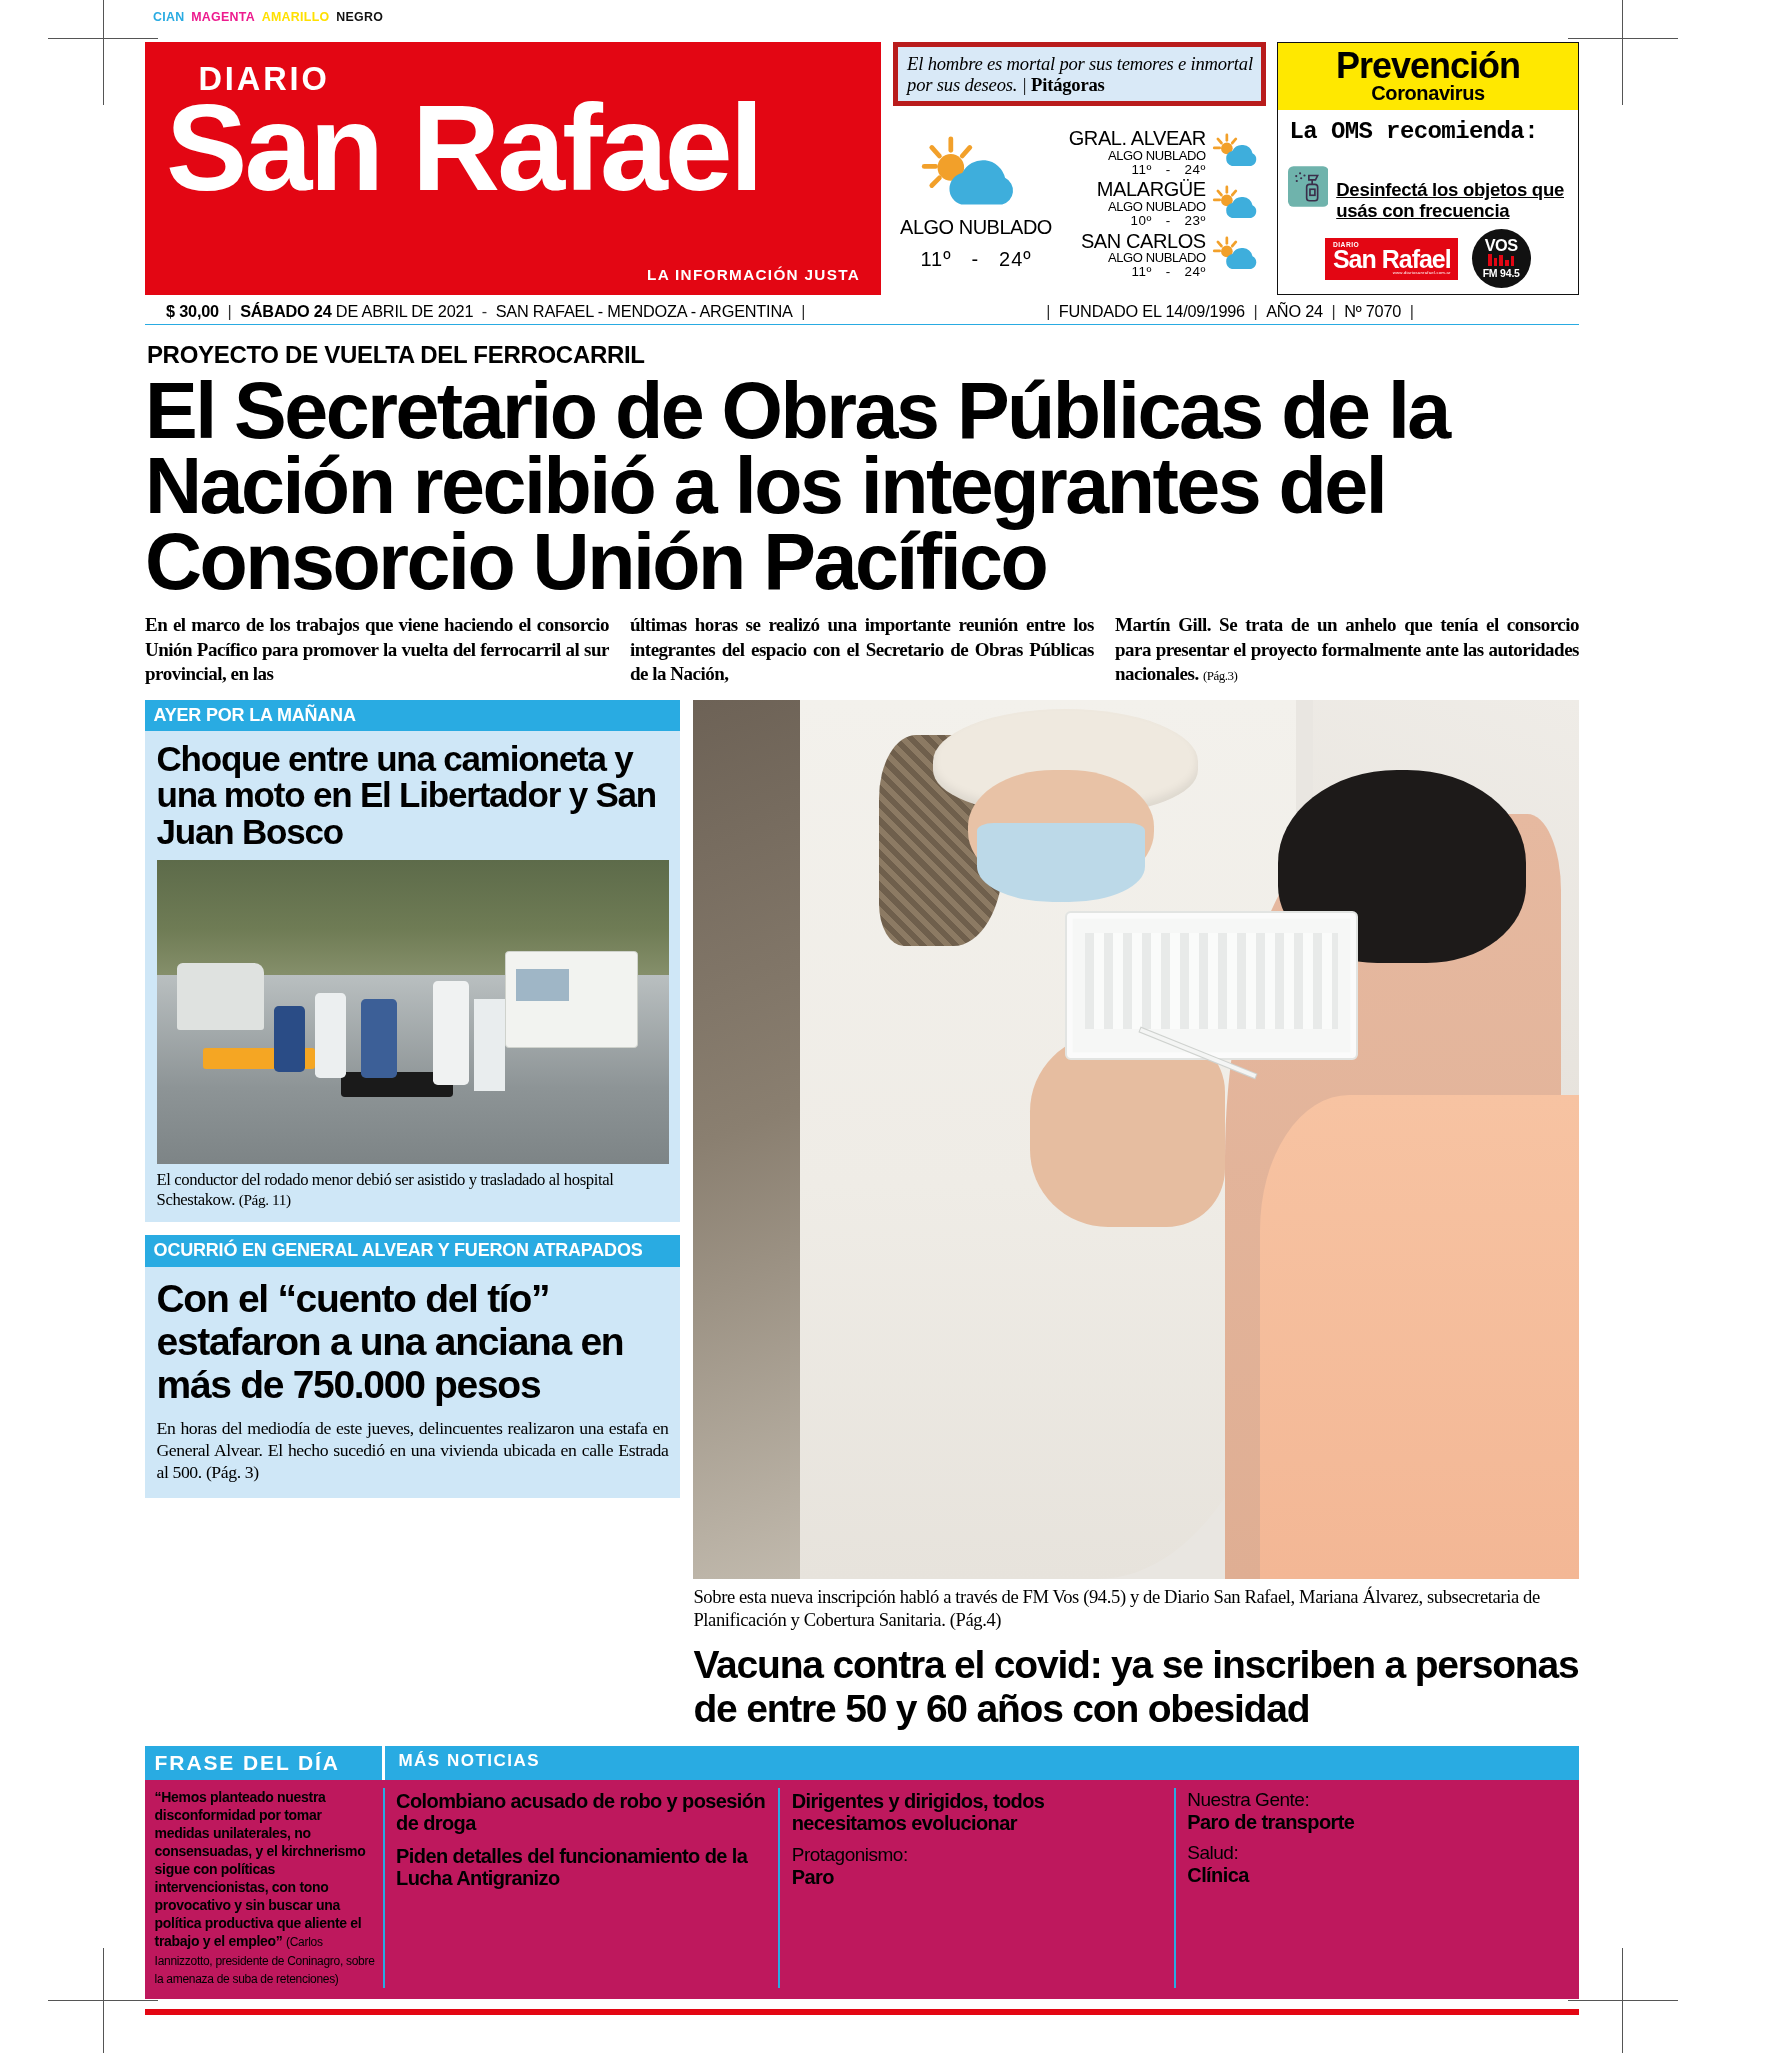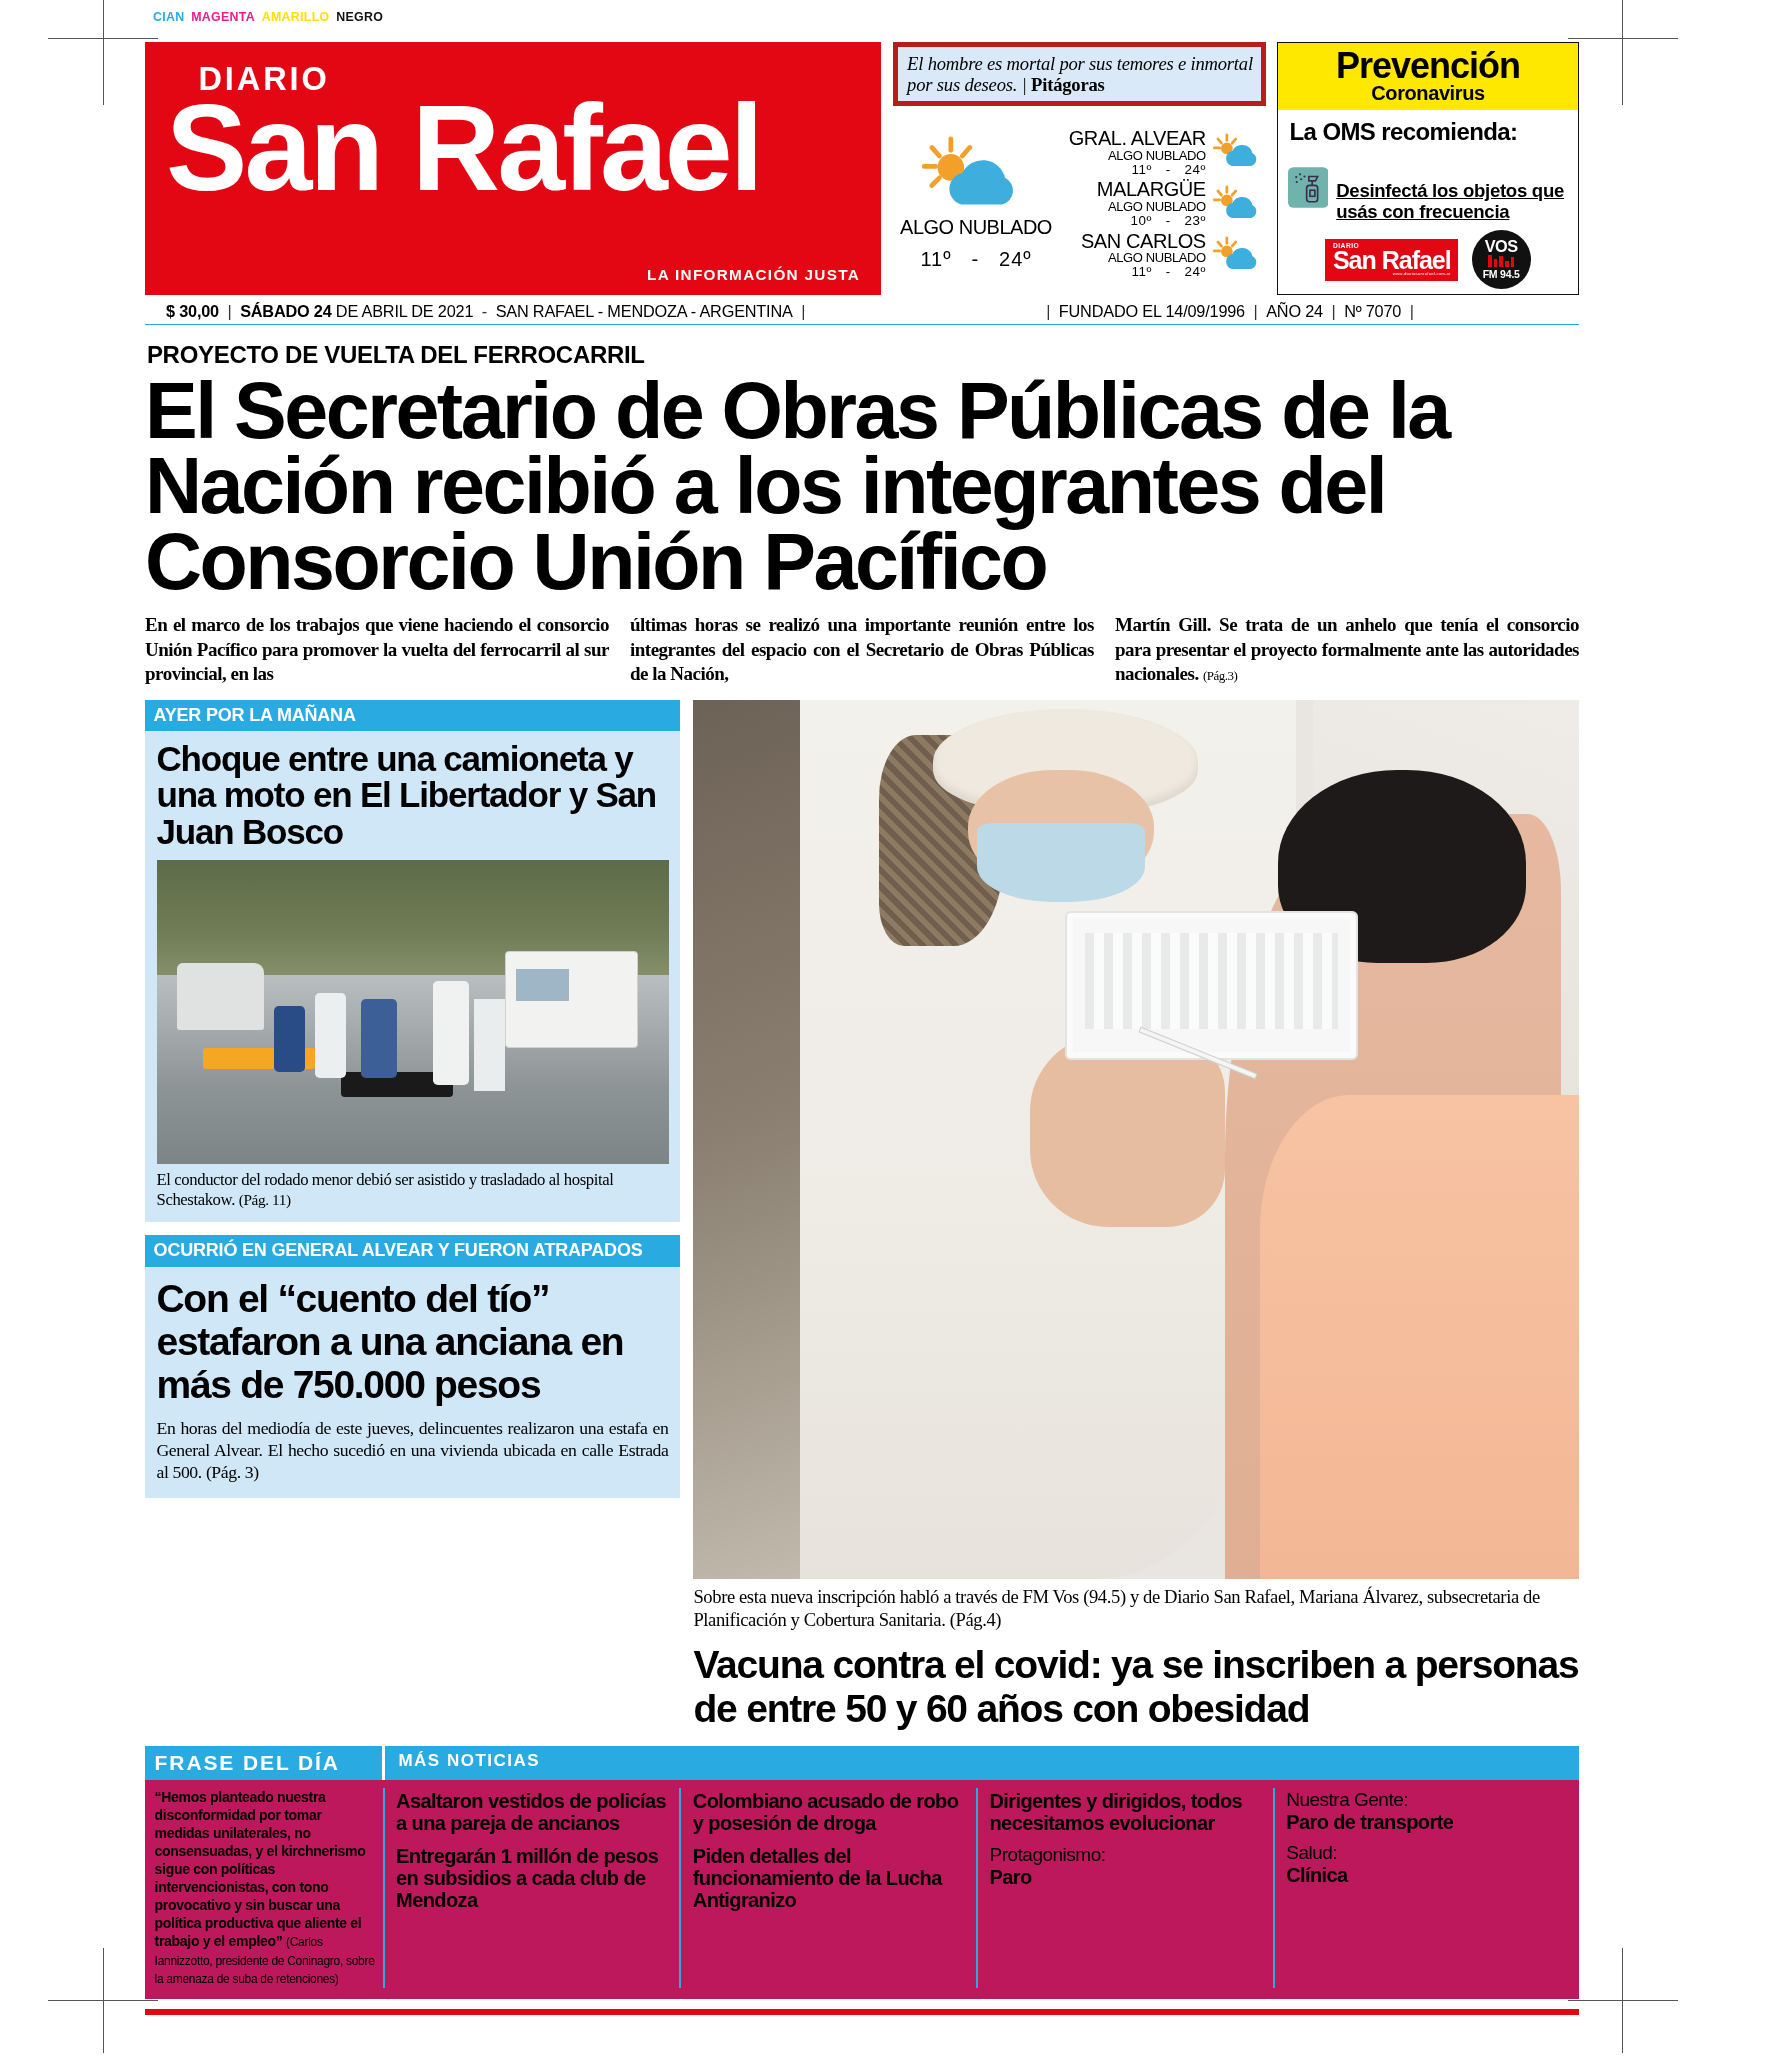--- a/index.html
+++ b/index.html
@@ -65,21 +65,21 @@
   .wrow .wt { font-size:13.4px; letter-spacing:0.5px; margin-top:1px; }
   .wicon { flex:none; }
 
   .prev {
     width:302px; border:1.9px solid #111; background:#fff;
     display:flex; flex-direction:column;
   }
   .prev .pvtitle { background:#FFE800; text-align:center; padding:5.7px 0 6.7px; }
   .prev .pv1 { font-size:36px; font-weight:800; line-height:.95; letter-spacing:-1px; }
   .prev .pv2 { font-size:20px; font-weight:800; line-height:1; letter-spacing:-0.4px; }
-  .prev .pvoms { font-size:24px; font-weight:800; padding:8.6px 0 5.7px 11.5px; letter-spacing:-0.6px; }
+  .prev .pvoms { font-size:24px; font-weight:800; padding:8.6px 0 5.7px 11.5px; letter-spacing:-0.6px;font-family:Liberation Mono, monospace; }
   .prev .pvrow { display:flex; align-items:flex-end; gap:8px; padding:0 9.6px;text-decoration:underline; }
   .prev .pvtext { font-size:18.6px; font-weight:700; line-height:1.12; letter-spacing:-0.3px; padding-top:1.9px; }
   .prev .pvlogos { margin-top:auto; display:flex; align-items:center; justify-content:center; gap:13.4px; padding:7.6px 0 9.6px; }
   .minilogo { background:#E30613; color:#fff; padding:2.9px 7.6px 4.8px; position:relative; }
   .minilogo .ml1 { font-size:6.7px; font-weight:800; letter-spacing:0.5px; }
   .minilogo .ml2 { font-size:25px; font-weight:800; line-height:.9; letter-spacing:-1px; }
   .minilogo .ml3 { font-size:4.3px; text-align:right; letter-spacing:0.2px; }
   .voslogo { width:59px; height:59px; border-radius:50%; background:#111; color:#fff;
              display:flex; flex-direction:column; align-items:center; justify-content:center; }
   .voslogo .v1 { font-size:16.3px; font-weight:800; line-height:.9; letter-spacing:-0.5px; }
@@ -453,24 +453,20 @@
         <div class="b1">FRASE DEL DÍA</div>
         <div class="b2">MÁS NOTICIAS</div>
       </div>
       <div class="bbody">
         <div class="frase">
           <span>“Hemos planteado nuestra disconformidad por tomar medidas unilaterales, no consensuadas, y el kirchnerismo sigue con políticas intervencionistas, con tono provocativo y sin buscar una política productiva que aliente el trabajo y el empleo”</span>
           <span class="attr">(Carlos Iannizzotto, presidente de Coninagro, sobre la amenaza de suba de retenciones)</span>
         </div>
         <div class="mcols">
           <div class="mcol">
-            <div class="it">Asaltaron vestidos de policías a una pareja de ancianos</div>
-            <div class="it">Entregarán 1 millón de pesos en subsidios a cada club de Mendoza</div>
-          </div>
-          <div class="mcol">
             <div class="it">Colombiano acusado de robo y posesión de droga</div>
             <div class="it">Piden detalles del funcionamiento de la Lucha Antigranizo</div>
           </div>
           <div class="mcol">
             <div class="it">Dirigentes y dirigidos, todos necesitamos evolucionar</div>
             <div class="lbl">Protagonismo:</div>
             <div class="val">Paro</div>
           </div>
           <div class="mcol">
             <div class="lbl">Nuestra Gente:</div>

